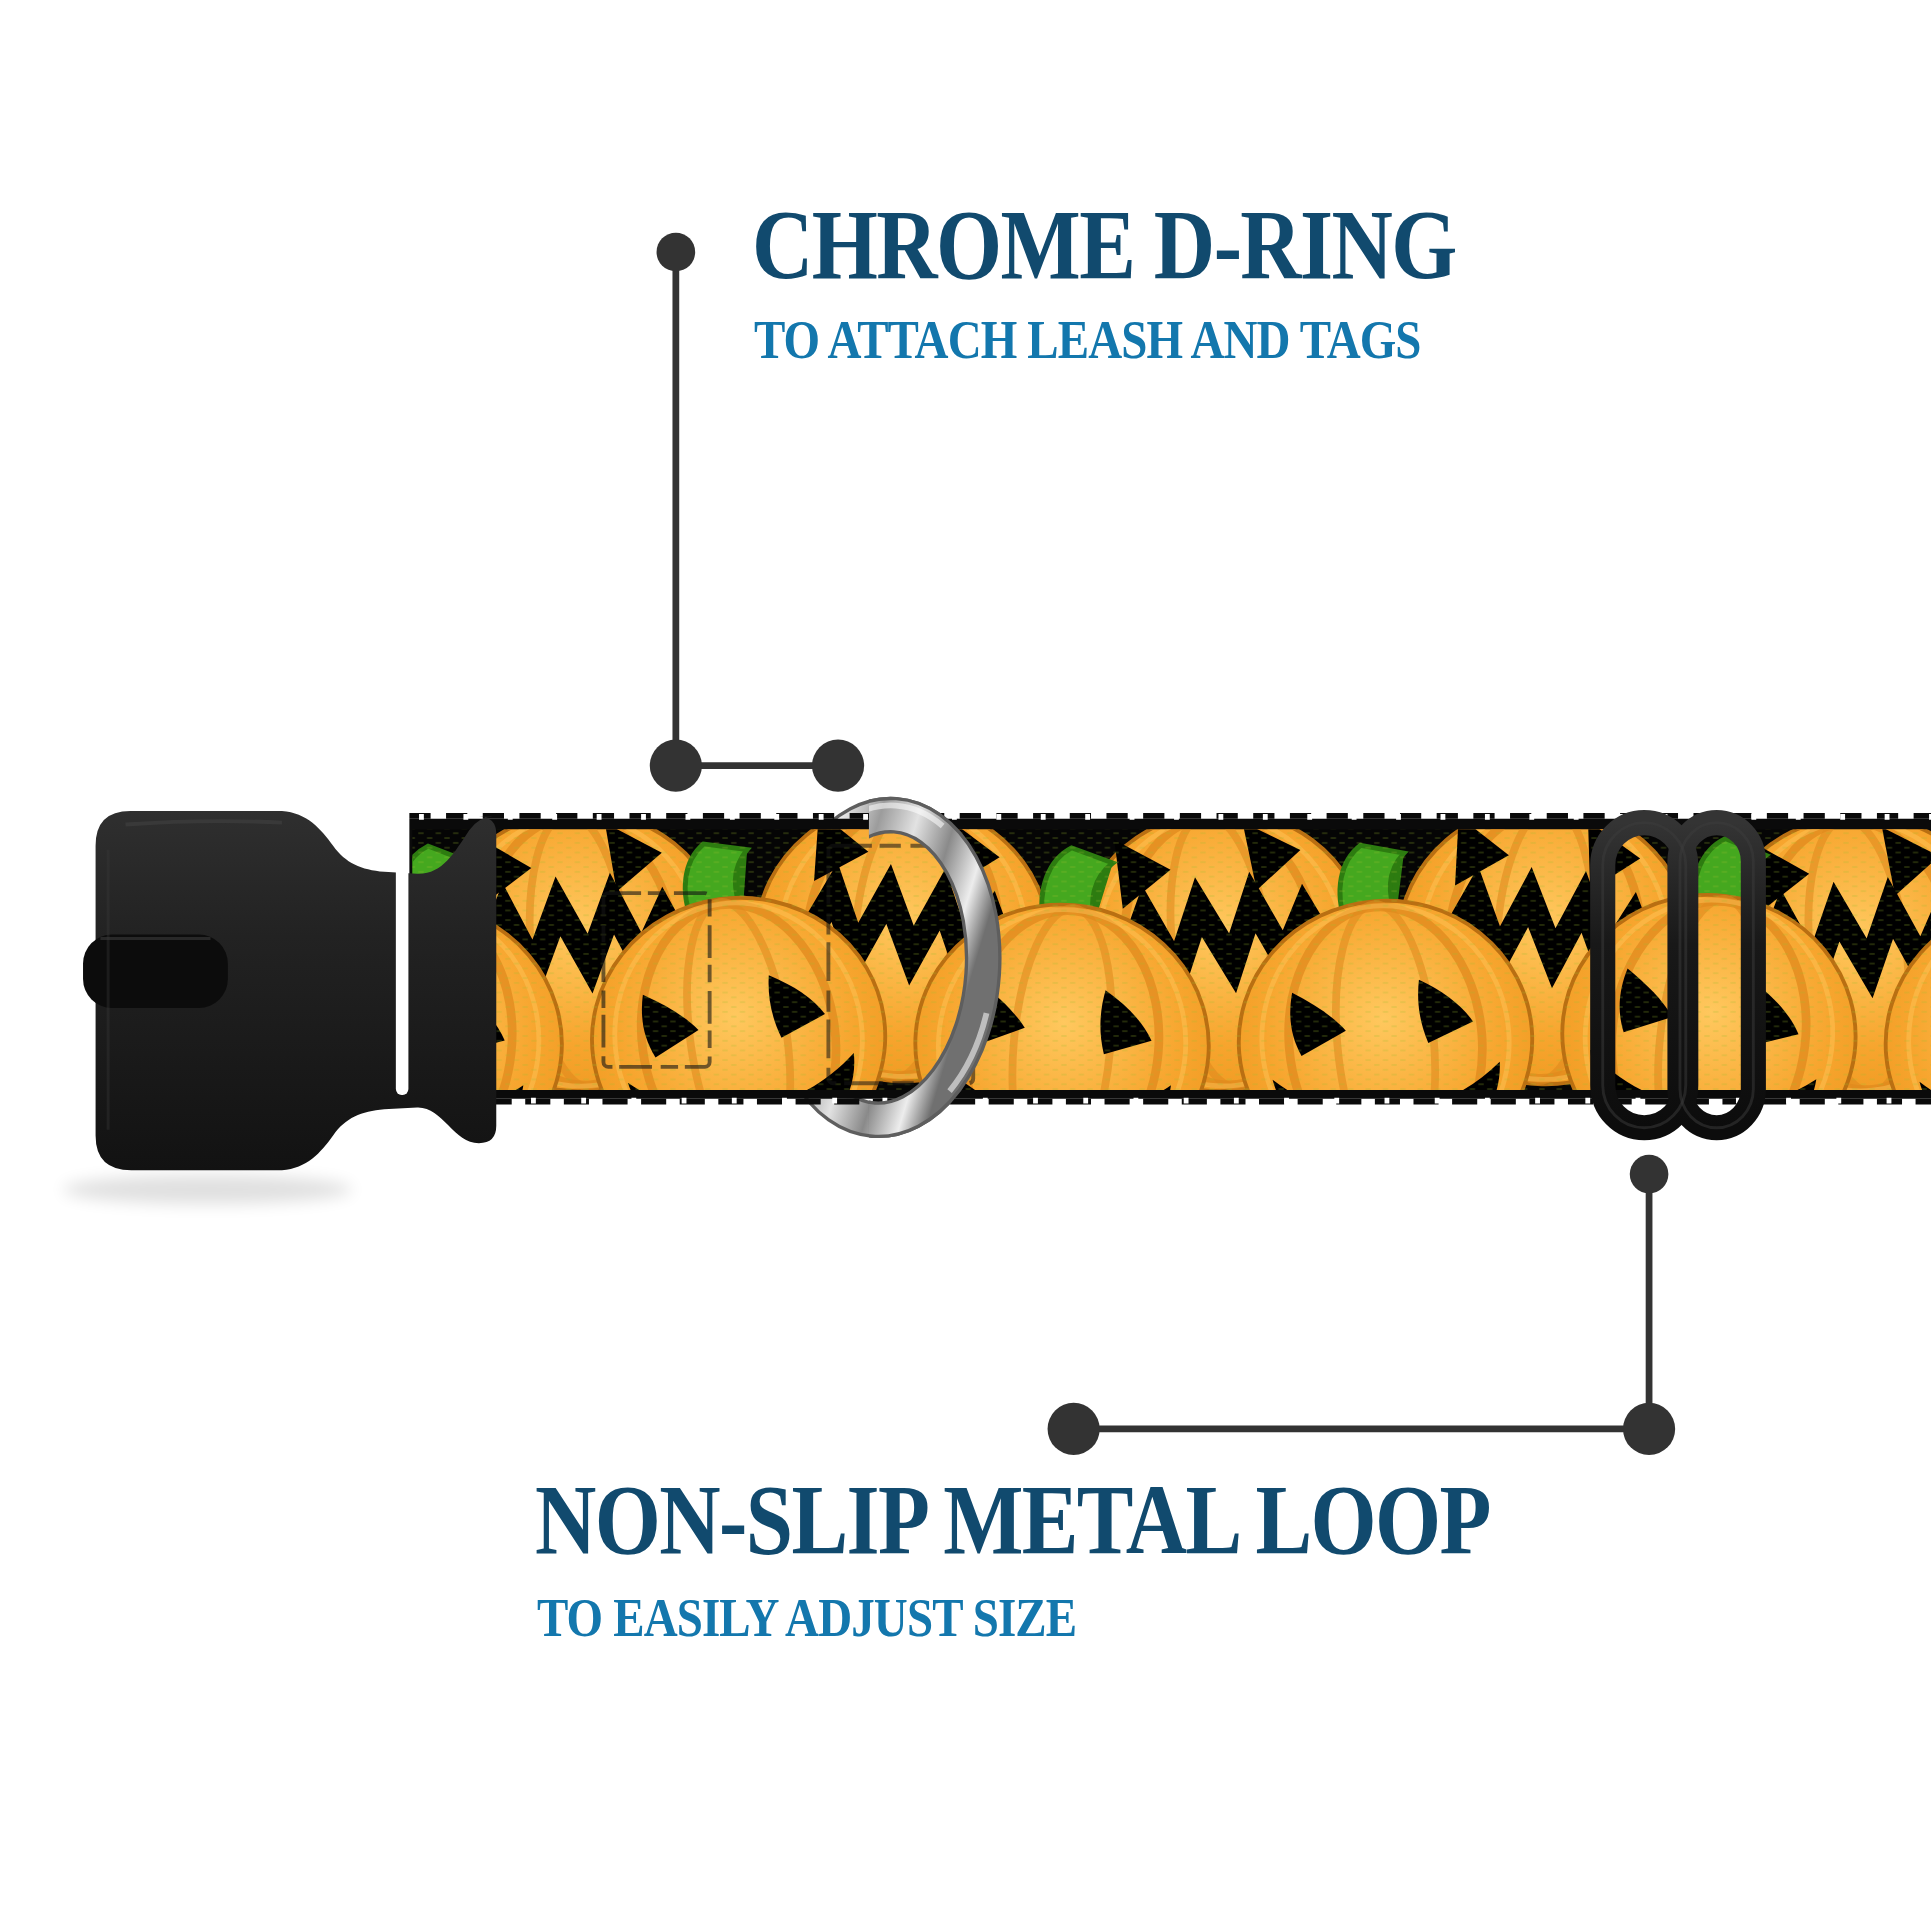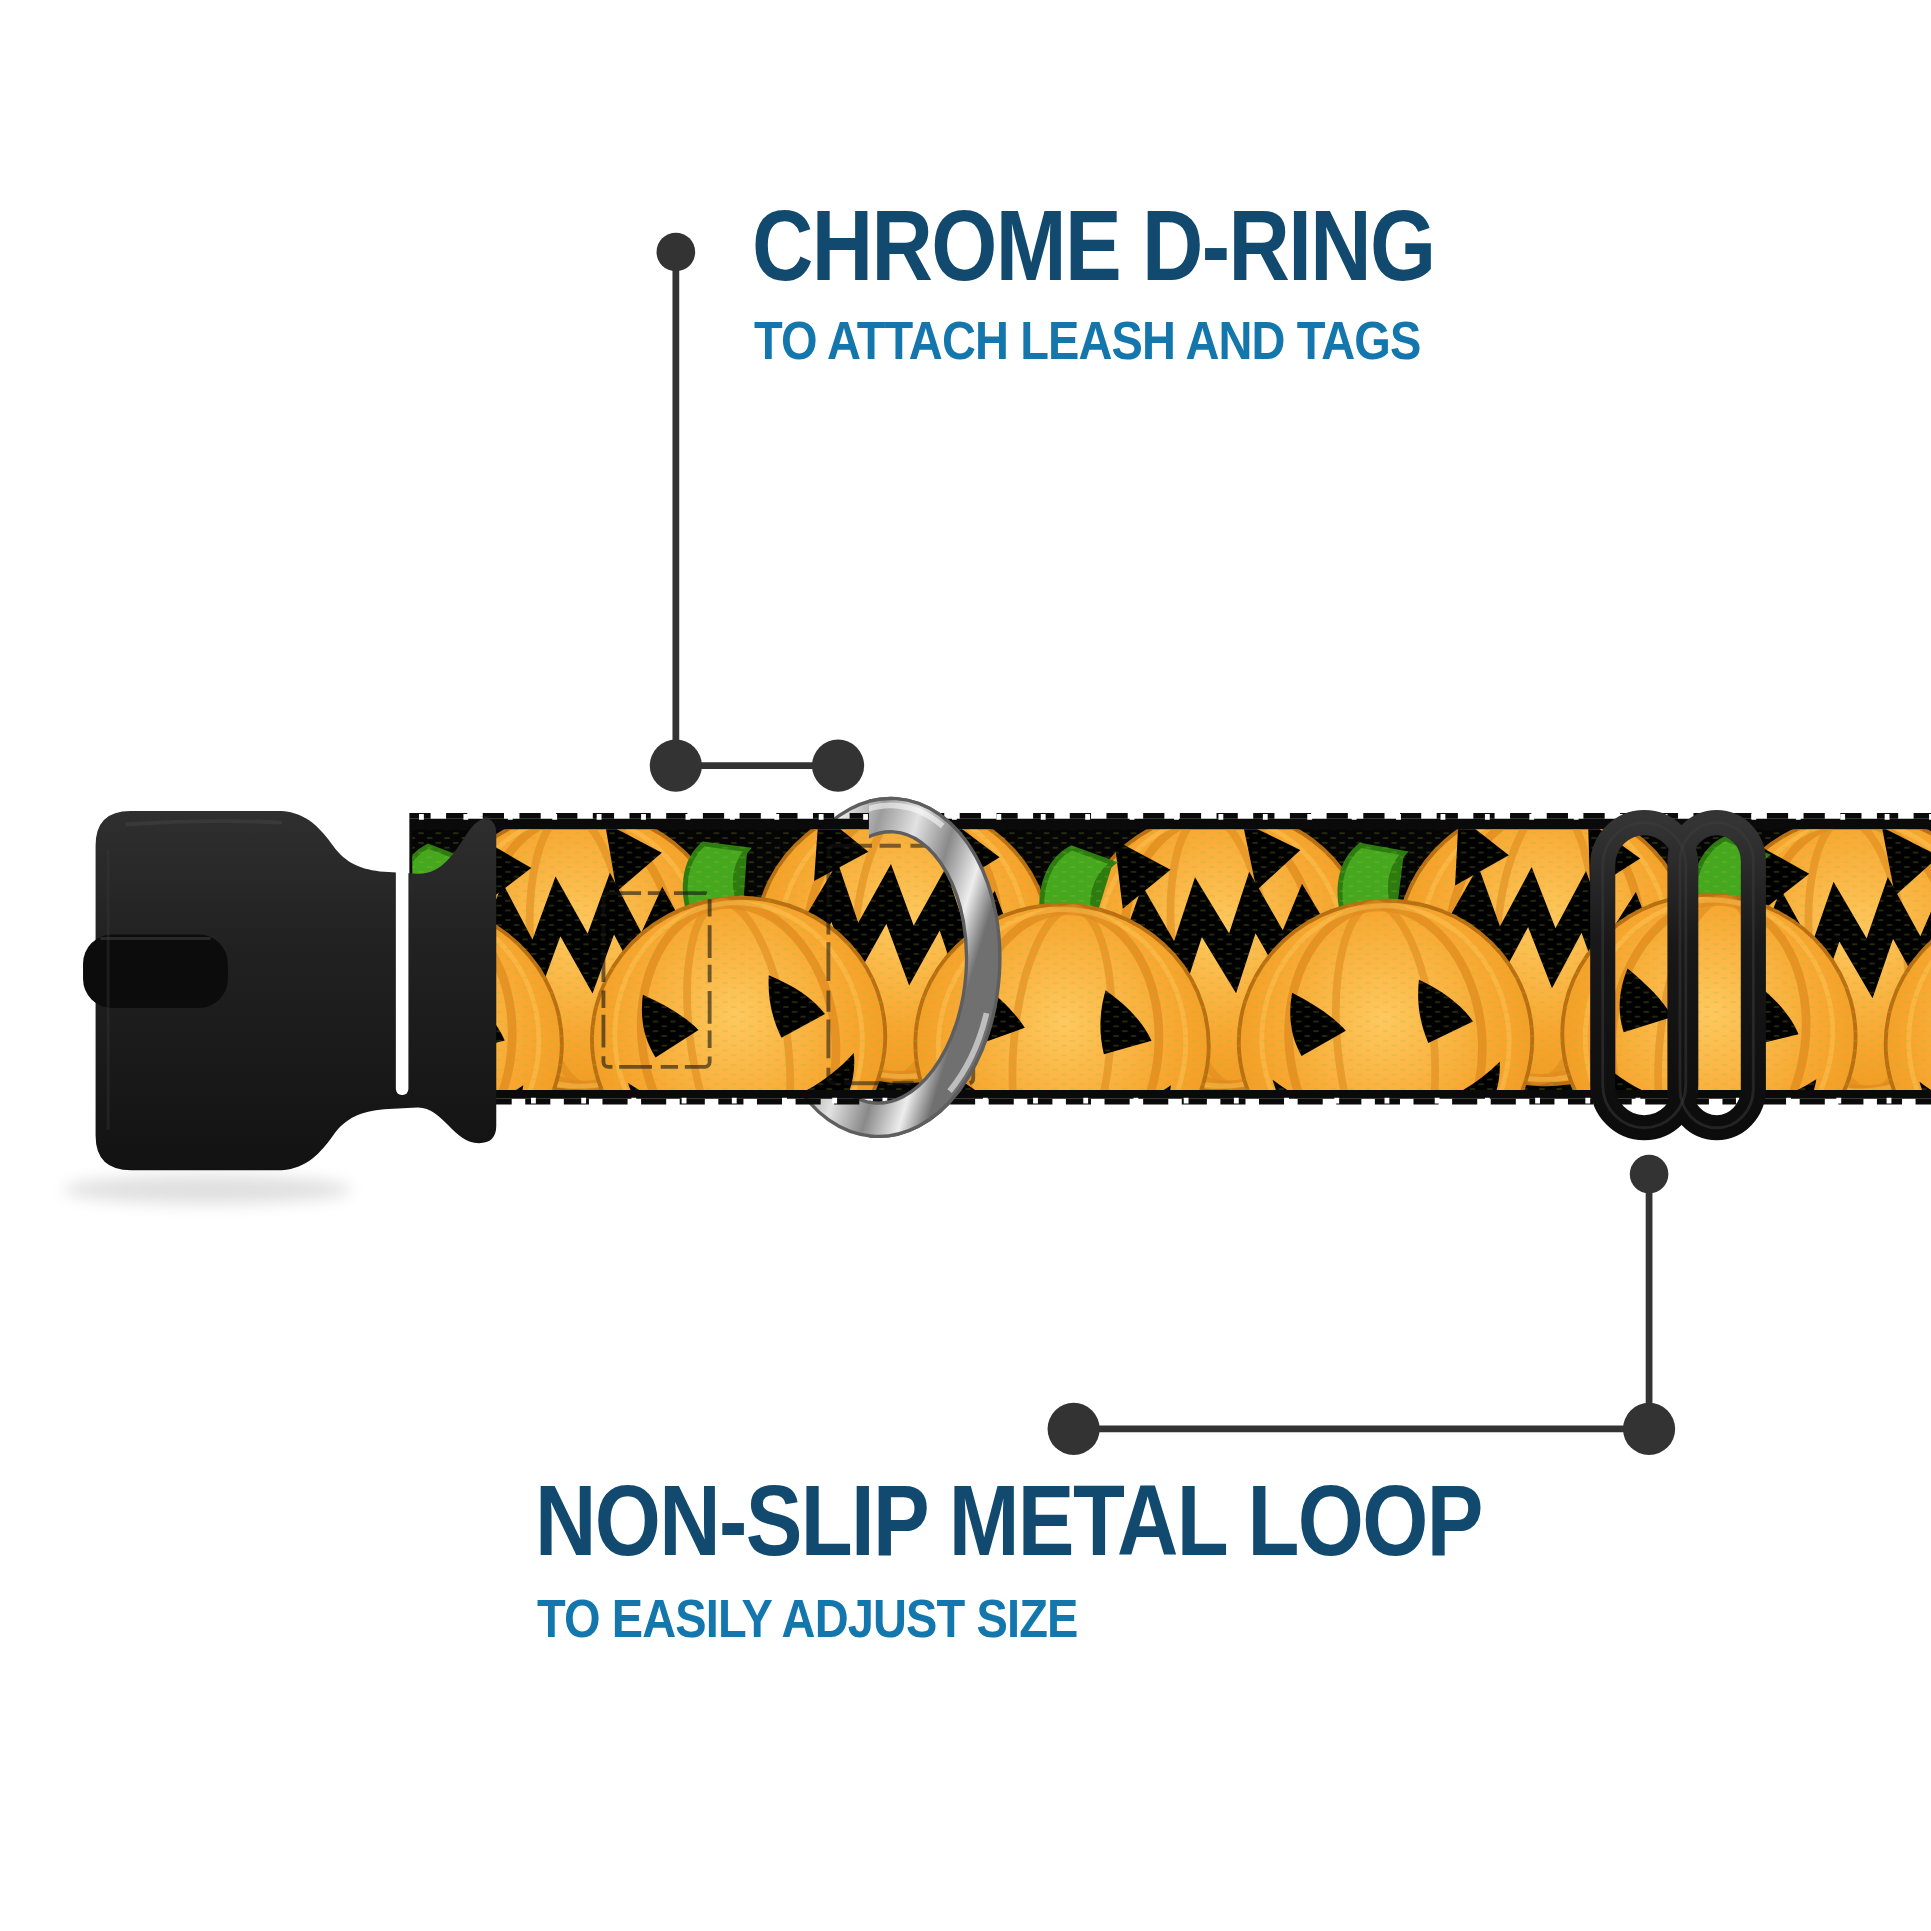--- a/index.html
+++ b/index.html
@@ -1,17 +1,17 @@
 <!DOCTYPE html>
 <html style="--page-bg: #ffffff; --title: #114a6e; --subtitle: #1377ad; --connector: #333333; --pumpkin-orange: #f7a52e; --pumpkin-shadow: #e08a1e; --pumpkin-highlight: #ffc85e; --stem-green: #45a81f; --webbing-black: #0a0a0a; --chrome: #cccccc; --plastic-black: #1c1c1c;"><head>
 <meta charset="utf-8">
 <style>
   html,body{margin:0;padding:0;background:#fff;}
   #canvas{position:relative;width:1931px;height:1931px;background:var(--page-bg,#fff);overflow:hidden;
-          font-family:Liberation Sans, sans-serif;}
+          font-family:Liberation Serif, serif;}
   .callout-title{position:absolute;font-weight:bold;font-size:100px;line-height:1;
                  color:var(--title,#114a6e);letter-spacing:-1.9px;white-space:nowrap;
                  transform:scaleX(.85);transform-origin:0 0;}
   .callout-sub{position:absolute;font-weight:bold;font-size:54px;line-height:1;
                color:var(--subtitle,#1377ad);letter-spacing:-1px;white-space:nowrap;
                transform:scaleX(.87);transform-origin:0 0;}
   #t1{left:752px;top:195px;}
   #s1{left:754px;top:313px;}
   #t2{left:535px;top:1470px;}
   #s2{left:537px;top:1591px;}

